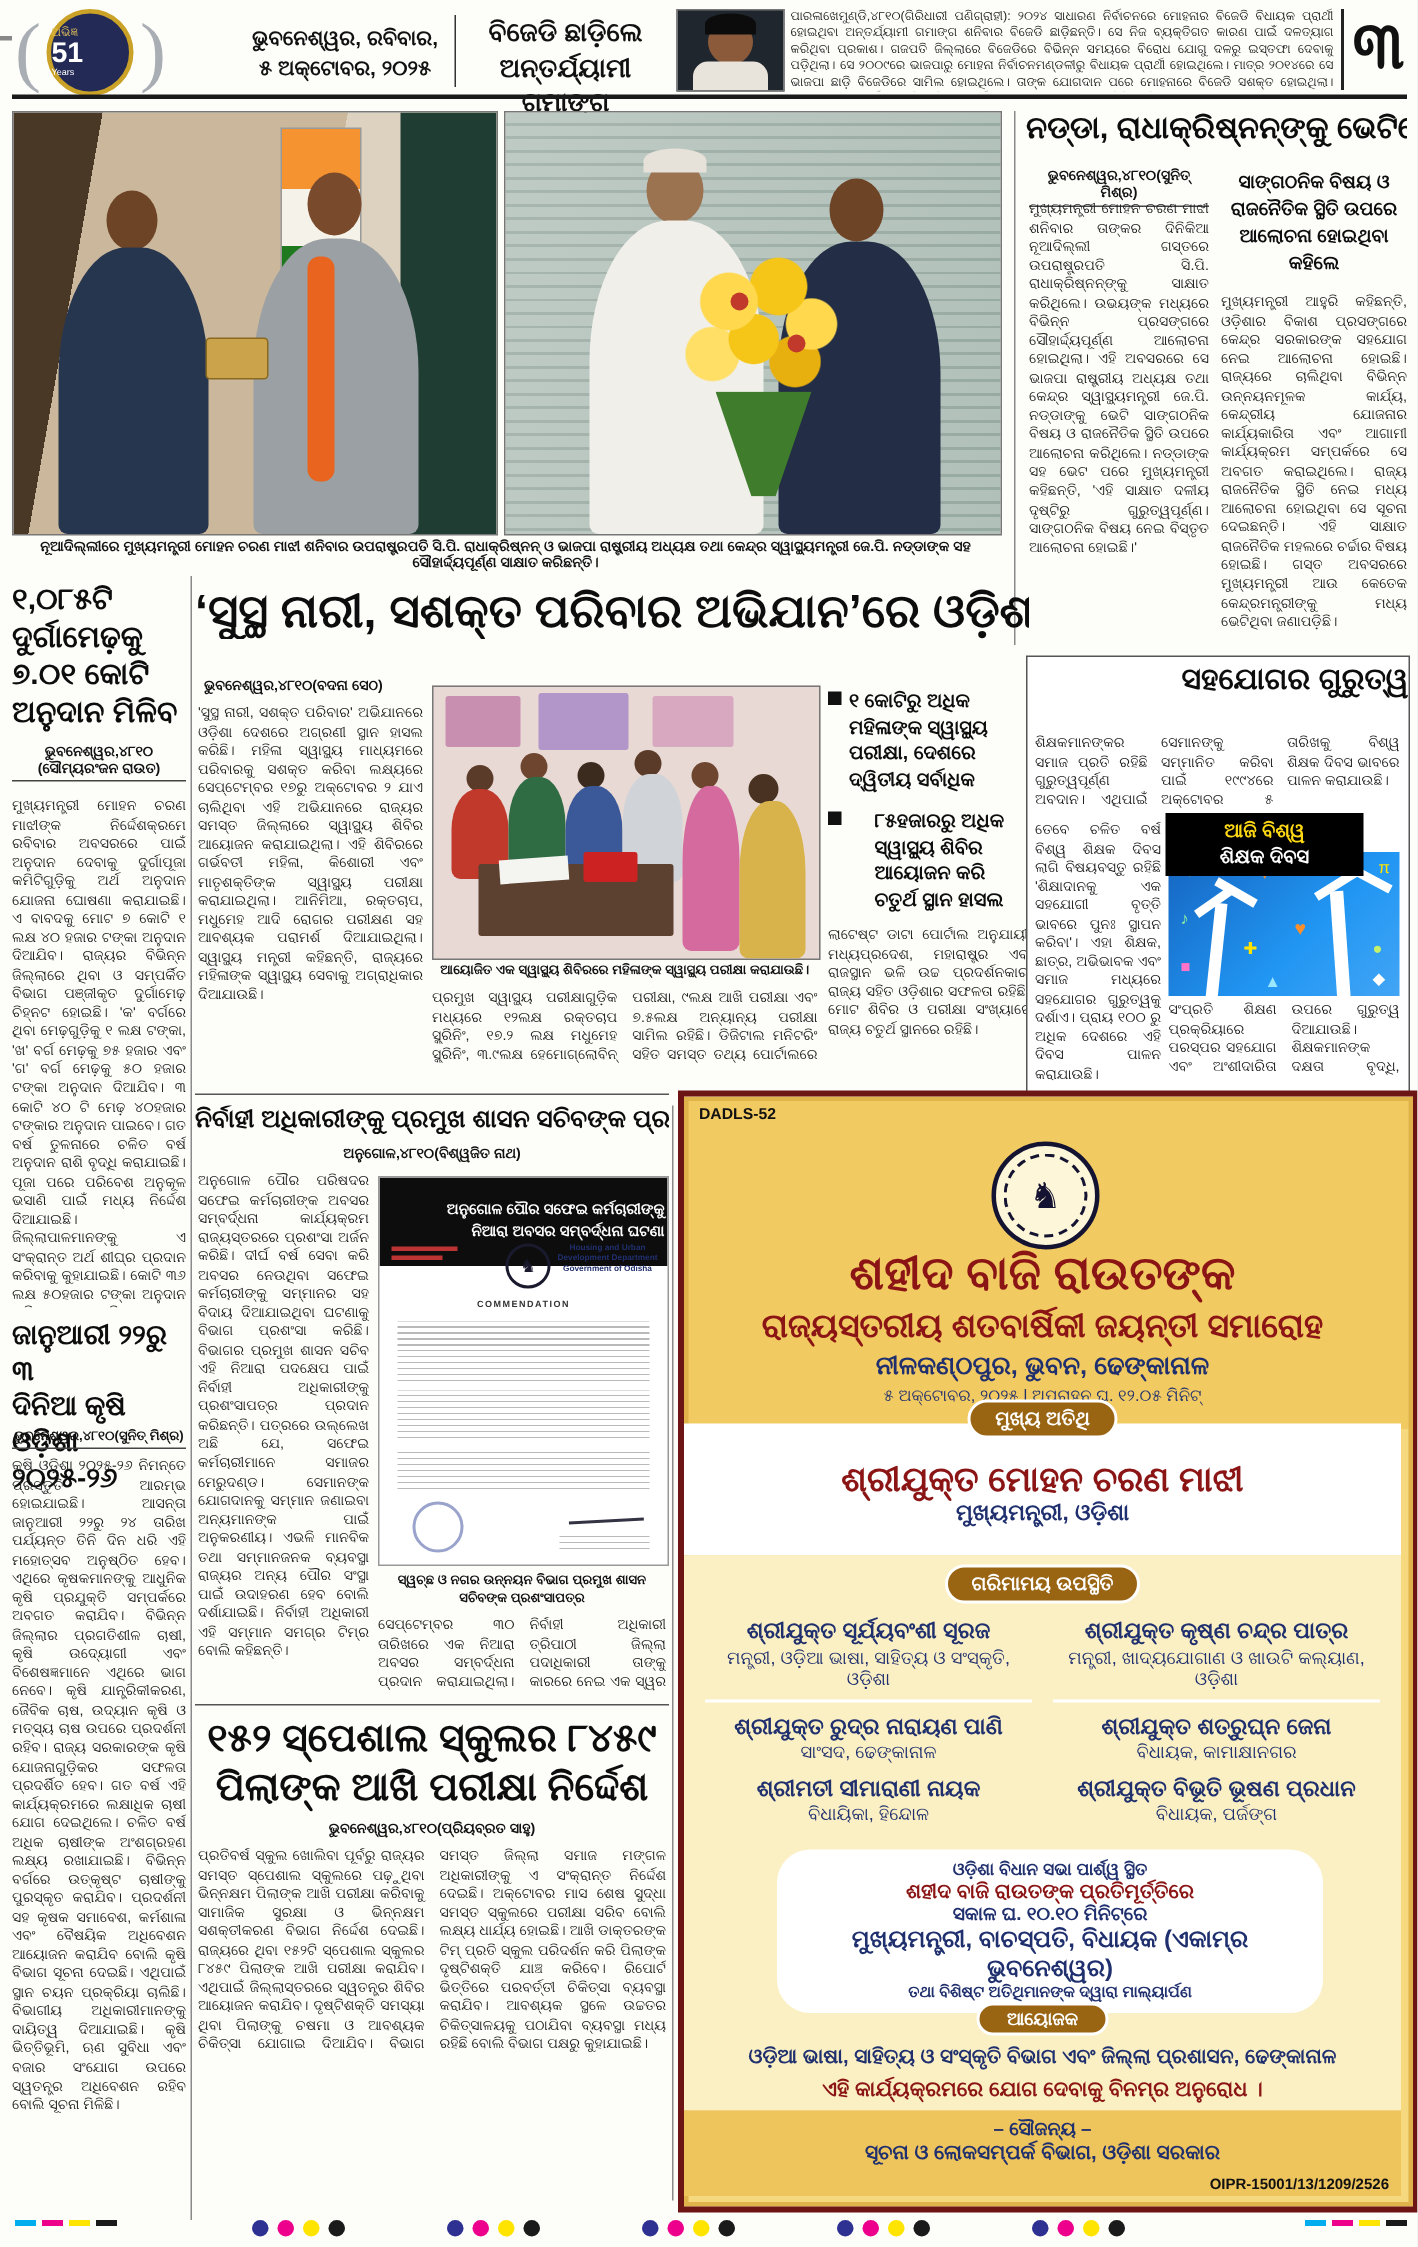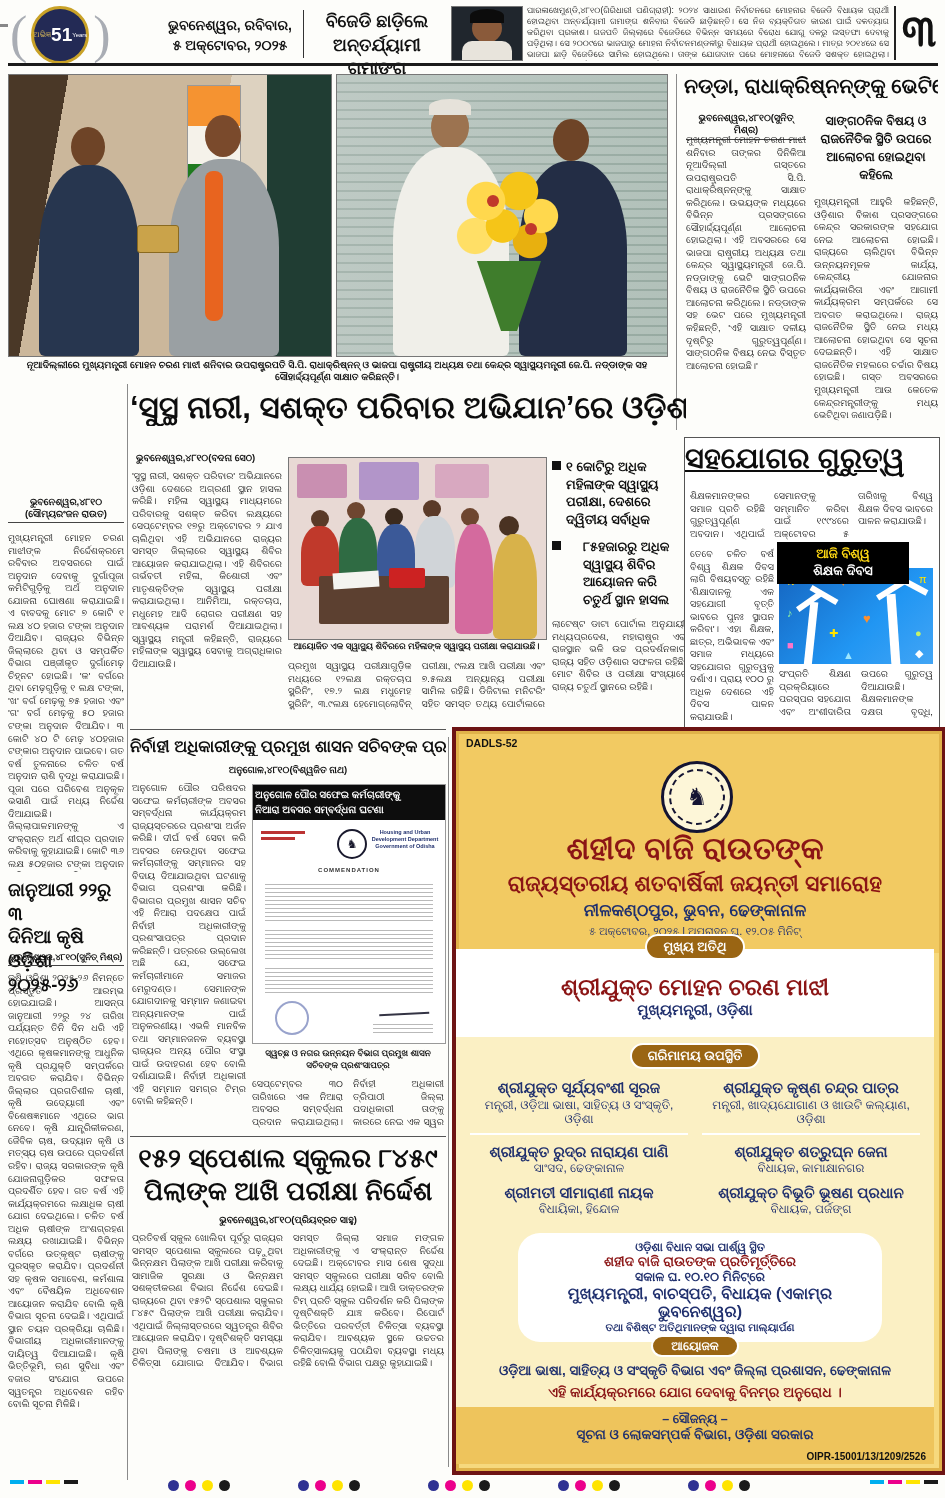--- a/index.html
+++ b/index.html
@@ -10,43 +10,43 @@
   .dateline{font-weight:bold;font-size:9.5px;text-align:center;color:#111;}
   .hl{font-weight:bold;color:#0d0d0d;}
   .rule-h{background:#1a1a1a;}
   .rule-v{background:#8a8a8a;width:1px;}
   .cols2{column-count:2;column-gap:10px;}
   .cols3{column-count:3;column-gap:9px;}
   
   .logo-wrap{display:flex;align-items:center;}
   .logo-paren{font-family:"Liberation Serif",serif;font-size:52px;color:#a9adb4;line-height:1;}
   .logo-circle{width:52px;height:52px;border-radius:50%;background:#232a55;border:3px solid #c9a227;
-               display:flex;flex-direction:row;align-items:center;justify-content:center;color:#fff;margin:0 4px;}
+               display:flex;flex-direction:column;align-items:flex-start;justify-content:center;color:#fff;margin:0 4px;}
   .logo-circle .t1{font-size:8px;color:#e8c55a;line-height:1;}
   .logo-circle .t2{font-size:19px;font-weight:bold;line-height:1.05;}
   .logo-circle .t3{font-size:6px;line-height:1;}
   
   .photo{overflow:hidden;border:1px solid #777;background:#cbb79b;}
   .cap{font-size:9.5px;font-weight:bold;text-align:center;color:#111;}
   .head{border-radius:50%;position:absolute;}
   .torso{position:absolute;border-radius:45% 45% 6px 6px;}
   
   .ad{background:linear-gradient(#f2ca62 0 30%,#f6d97e 30% 100%);border:4px solid #6d1414;
       box-shadow:inset 0 0 0 3px #e0b24a;}
   .ad .red{color:#8b1515;}
   .ad .navy{color:#20306e;}
   .pill{background:#9a6513;color:#fff;font-weight:bold;border:2px solid #fff;border-radius:16px;
         display:inline-block;padding:3px 16px;font-size:13px;}
   .guest-name{font-weight:bold;font-size:15px;color:#20306e;text-align:center;line-height:1.25;}
   .guest-role{font-size:12px;color:#20306e;text-align:center;line-height:1.2;}
   .statue-box{background:#fff;border-radius:22px;text-align:center;padding:8px 6px;}
   
   .letter{background:#fff;border:1px solid #999;overflow:hidden;}
-  .letter-head{background:#0d0d0d;color:#fff;font-weight:bold;font-size:10px;text-align:left;
-               line-height:1.45;padding:3px 2px;}
+  .letter-head{background:#0d0d0d;color:#fff;font-weight:bold;font-size:10px;text-align:right;
+               line-height:1.45;padding:15px 2px;}
   .glines{background:repeating-linear-gradient(#fff 0 3px,#b9b9b9 3px 4px);}
   
   .badge{background:#000;text-align:center;line-height:1.3;padding:4px 18px;}
   .badge .y{color:#ffd913;font-weight:bold;font-size:13px;display:block;}
   .badge .w{color:#fff;font-weight:bold;font-size:13px;display:block;}
   
   .dot{width:11px;height:11px;border-radius:50%;display:inline-block;margin:0 3px;}
   .dg{position:absolute;top:1480px;display:flex;}
   .regbar{display:inline-block;width:14px;height:4px;margin:0 2px;}
   .c-blue{background:#2e3192;} .c-mag{background:#ec008c;} .c-yel{background:#ffe400;}
@@ -125,20 +125,26 @@
   <div class="abs dateline" style="left:686px;top:112px;width:120px;border-bottom:1px solid #444;padding-bottom:3px;">ଭୁବନେଶ୍ୱର,୪୮୧୦(ସୁନିତ୍ ମିଶ୍ର)</div>
   <div class="abs bodytxt" style="left:686px;top:134px;width:120px;height:296px;">ମୁଖ୍ୟମନ୍ତ୍ରୀ ମୋହନ ଚରଣ ମାଝୀ ଶନିବାର ତାଙ୍କର ଦିନିକିଆ ନୂଆଦିଲ୍ଲୀ ଗସ୍ତରେ ଉପରାଷ୍ଟ୍ରପତି ସି.ପି. ରାଧାକ୍ରିଷ୍ନନ୍‌ଙ୍କୁ ସାକ୍ଷାତ କରିଥିଲେ। ଉଭୟଙ୍କ ମଧ୍ୟରେ ବିଭିନ୍ନ ପ୍ରସଙ୍ଗରେ ସୌହାର୍ଦ୍ଦ୍ୟପୂର୍ଣ୍ଣ ଆଲୋଚନା ହୋଇଥିଲା। ଏହି ଅବସରରେ ସେ ଭାଜପା ରାଷ୍ଟ୍ରୀୟ ଅଧ୍ୟକ୍ଷ ତଥା କେନ୍ଦ୍ର ସ୍ୱାସ୍ଥ୍ୟମନ୍ତ୍ରୀ ଜେ.ପି. ନଡ୍ଡାଙ୍କୁ ଭେଟି ସାଙ୍ଗଠନିକ ବିଷୟ ଓ ରାଜନୈତିକ ସ୍ଥିତି ଉପରେ ଆଲୋଚନା କରିଥିଲେ। ନଡ୍ଡାଙ୍କ ସହ ଭେଟ ପରେ ମୁଖ୍ୟମନ୍ତ୍ରୀ କହିଛନ୍ତି, 'ଏହି ସାକ୍ଷାତ ଦଳୀୟ ଦୃଷ୍ଟିରୁ ଗୁରୁତ୍ୱପୂର୍ଣ୍ଣ। ସାଙ୍ଗଠନିକ ବିଷୟ ନେଇ ବିସ୍ତୃତ ଆଲୋଚନା ହୋଇଛି।'</div>
 
   <div class="abs hl" style="left:814px;top:112px;width:124px;font-size:12.5px;text-align:center;line-height:1.45;">ସାଙ୍ଗଠନିକ ବିଷୟ ଓ ରାଜନୈତିକ ସ୍ଥିତି ଉପରେ ଆଲୋଚନା ହୋଇଥିବା କହିଲେ</div>
   <div class="abs bodytxt" style="left:814px;top:196px;width:124px;height:234px;">ମୁଖ୍ୟମନ୍ତ୍ରୀ ଆହୁରି କହିଛନ୍ତି, ଓଡ଼ିଶାର ବିକାଶ ପ୍ରସଙ୍ଗରେ କେନ୍ଦ୍ର ସରକାରଙ୍କ ସହଯୋଗ ନେଇ ଆଲୋଚନା ହୋଇଛି। ରାଜ୍ୟରେ ଚାଲିଥିବା ବିଭିନ୍ନ ଉନ୍ନୟନମୂଳକ କାର୍ଯ୍ୟ, କେନ୍ଦ୍ରୀୟ ଯୋଜନାର କାର୍ଯ୍ୟକାରିତା ଏବଂ ଆଗାମୀ କାର୍ଯ୍ୟକ୍ରମ ସମ୍ପର୍କରେ ସେ ଅବଗତ କରାଇଥିଲେ। ରାଜ୍ୟ ରାଜନୈତିକ ସ୍ଥିତି ନେଇ ମଧ୍ୟ ଆଲୋଚନା ହୋଇଥିବା ସେ ସୂଚନା ଦେଇଛନ୍ତି। ଏହି ସାକ୍ଷାତ ରାଜନୈତିକ ମହଲରେ ଚର୍ଚ୍ଚାର ବିଷୟ ହୋଇଛି। ଗସ୍ତ ଅବସରରେ ମୁଖ୍ୟମନ୍ତ୍ରୀ ଆଉ କେତେକ କେନ୍ଦ୍ରମନ୍ତ୍ରୀଙ୍କୁ ମଧ୍ୟ ଭେଟିଥିବା ଜଣାପଡ଼ିଛି।</div>
 
   <div class="abs rule-v" style="left:676px;top:74px;height:356px;"></div>
 
   <div class="abs rule-v" style="left:127px;top:384px;height:1096px;"></div>
 
+  <div class="abs hl" style="left:8px;top:388px;width:116px;font-size:20px;line-height:1.25;">
+    <div>୧,୦୮୫ଟି</div>
+    <div>ଦୁର୍ଗାମେଢ଼କୁ</div>
+    <div>୭.୦୧ କୋଟି</div>
+    <div>ଅନୁଦାନ ମିଳିବ</div>
+  </div>
   <div class="abs dateline" style="left:8px;top:496px;width:116px;">
     <div>ଭୁବନେଶ୍ୱର,୪୮୧୦</div>
     <div style="border-bottom:1px solid #444;padding-bottom:2px;">(ସୌମ୍ୟରଂଜନ ରାଉତ)</div>
   </div>
   <div class="abs bodytxt" style="left:8px;top:532px;width:116px;height:340px;">ମୁଖ୍ୟମନ୍ତ୍ରୀ ମୋହନ ଚରଣ ମାଝୀଙ୍କ ନିର୍ଦ୍ଦେଶକ୍ରମେ ରବିବାର ଅବସରରେ ପାଇଁ ଅନୁଦାନ ଦେବାକୁ ଦୁର୍ଗାପୂଜା କମିଟିଗୁଡ଼ିକୁ ଅର୍ଥ ଅନୁଦାନ ଯୋଜନା ଘୋଷଣା କରାଯାଇଛି। ଏ ବାବଦକୁ ମୋଟ ୭ କୋଟି ୧ ଲକ୍ଷ ୪୦ ହଜାର ଟଙ୍କା ଅନୁଦାନ ଦିଆଯିବ। ରାଜ୍ୟର ବିଭିନ୍ନ ଜିଲ୍ଲାରେ ଥିବା ଓ ସମ୍ପର୍କିତ ବିଭାଗ ପଞ୍ଜୀକୃତ ଦୁର୍ଗାମେଢ଼ ଚିହ୍ନଟ ହୋଇଛି। 'କ' ବର୍ଗରେ ଥିବା ମେଢ଼ଗୁଡ଼ିକୁ ୧ ଲକ୍ଷ ଟଙ୍କା, 'ଖ' ବର୍ଗ ମେଢ଼କୁ ୭୫ ହଜାର ଏବଂ 'ଗ' ବର୍ଗ ମେଢ଼କୁ ୫୦ ହଜାର ଟଙ୍କା ଅନୁଦାନ ଦିଆଯିବ। ୩ କୋଟି ୪୦ ଟି ମେଢ଼ ୪୦ହଜାର ଟଙ୍କାର ଅନୁଦାନ ପାଇବେ। ଗତ ବର୍ଷ ତୁଳନାରେ ଚଳିତ ବର୍ଷ ଅନୁଦାନ ରାଶି ବୃଦ୍ଧି କରାଯାଇଛି। ପୂଜା ପରେ ପରିବେଶ ଅନୁକୂଳ ଭସାଣି ପାଇଁ ମଧ୍ୟ ନିର୍ଦ୍ଦେଶ ଦିଆଯାଇଛି। ଜିଲ୍ଲାପାଳମାନଙ୍କୁ ଏ ସଂକ୍ରାନ୍ତ ଅର୍ଥ ଶୀଘ୍ର ପ୍ରଦାନ କରିବାକୁ କୁହାଯାଇଛି। କୋଟି ୩୬ ଲକ୍ଷ ୫୦ହଜାର ଟଙ୍କା ଅନୁଦାନ ରାଶି ପ୍ରଦାନ କରାଯିବ।</div>
 
   <div class="abs hl" style="left:8px;top:878px;width:118px;font-size:18.5px;line-height:1.28;">
     <div>ଜାନୁଆରୀ ୨୨ରୁ ୩</div>
     <div>ଦିନିଆ କୃଷି ଓଡ଼ିଶା</div>
     <div>୨୦୨୫-୨୬</div>
@@ -182,21 +188,21 @@
     <div style="display:flex;gap:22px;">
       <span style="width:9px;height:9px;background:#111;flex:0 0 9px;margin-top:3px;"></span>
       <span class="hl" style="font-size:13px;line-height:1.35;">୮୫ହଜାରରୁ ଅଧିକ ସ୍ୱାସ୍ଥ୍ୟ ଶିବିର ଆୟୋଜନ କରି ଚତୁର୍ଥ ସ୍ଥାନ ହାସଲ</span>
     </div>
   </div>
   <div class="abs bodytxt" style="left:552px;top:618px;width:136px;height:104px;">ଲାଟେଷ୍ଟ ଡାଟା ପୋର୍ଟାଲ ଅନୁଯାୟୀ, ମଧ୍ୟପ୍ରଦେଶ, ମହାରାଷ୍ଟ୍ର ଏବଂ ରାଜସ୍ଥାନ ଭଳି ଉଚ୍ଚ ପ୍ରଦର୍ଶନକାରୀ ରାଜ୍ୟ ସହିତ ଓଡ଼ିଶାର ସଫଳତା ରହିଛି। ମୋଟ ଶିବିର ଓ ପରୀକ୍ଷା ସଂଖ୍ୟାରେ ରାଜ୍ୟ ଚତୁର୍ଥ ସ୍ଥାନରେ ରହିଛି।</div>
 
   <div class="abs bodytxt cols2" style="left:288px;top:660px;width:257px;height:62px;">ପ୍ରମୁଖ ସ୍ୱାସ୍ଥ୍ୟ ପରୀକ୍ଷାଗୁଡ଼ିକ ମଧ୍ୟରେ ୧୨ଲକ୍ଷ ରକ୍ତଚାପ ସ୍କ୍ରିନିଂ, ୧୭.୨ ଲକ୍ଷ ମଧୁମେହ ସ୍କ୍ରିନିଂ, ୩.୯ଲକ୍ଷ ହେମୋଗ୍ଲୋବିନ୍ ପରୀକ୍ଷା, ୯ଲକ୍ଷ ଆଖି ପରୀକ୍ଷା ଏବଂ ୭.୫ଲକ୍ଷ ଅନ୍ୟାନ୍ୟ ପରୀକ୍ଷା ସାମିଲ ରହିଛି। ଡିଜିଟାଲ ମନିଟରିଂ ସହିତ ସମସ୍ତ ତଥ୍ୟ ପୋର୍ଟାଲରେ ରେକର୍ଡ କରାଯାଇଛି। ଟେଲିମେଡିସିନ୍ ସେବା ମାଧ୍ୟମରେ ବିଶେଷଜ୍ଞ ପରାମର୍ଶ ଦିଆଯାଇଥିଲା।</div>
 
   <div class="abs" style="left:684px;top:437px;width:254px;height:290px;border:1px solid #555;background:#fff;">
-    <div class="hl" style="font-size:29px;text-align:left;margin-top:4px;text-decoration:underline;">ସହଯୋଗର ଗୁରୁତ୍ୱ</div>
+    <div class="hl" style="font-size:20px;text-align:right;margin-top:4px;">ସହଯୋଗର ଗୁରୁତ୍ୱ</div>
     <div class="bodytxt cols3 abs" style="left:5px;top:52px;width:243px;height:54px;">ଶିକ୍ଷକମାନଙ୍କର ସମାଜ ପ୍ରତି ରହିଛି ଗୁରୁତ୍ୱପୂର୍ଣ୍ଣ ଅବଦାନ। ଏଥିପାଇଁ ସେମାନଙ୍କୁ ସମ୍ମାନିତ କରିବା ପାଇଁ ୧୯୯୪ରେ ଅକ୍ଟୋବର ୫ ତାରିଖକୁ ବିଶ୍ୱ ଶିକ୍ଷକ ଦିବସ ଭାବରେ ପାଳନ କରାଯାଉଛି।</div>
     <div class="bodytxt abs" style="left:5px;top:110px;width:84px;height:174px;">ତେବେ ଚଳିତ ବର୍ଷ ବିଶ୍ୱ ଶିକ୍ଷକ ଦିବସ ଲାଗି ବିଷୟବସ୍ତୁ ରହିଛି 'ଶିକ୍ଷାଦାନକୁ ଏକ ସହଯୋଗୀ ବୃତ୍ତି ଭାବରେ ପୁନଃ ସ୍ଥାପନ କରିବା'। ଏହା ଶିକ୍ଷକ, ଛାତ୍ର, ଅଭିଭାବକ ଏବଂ ସମାଜ ମଧ୍ୟରେ ସହଯୋଗର ଗୁରୁତ୍ୱକୁ ଦର୍ଶାଏ। ପ୍ରାୟ ୧୦୦ ରୁ ଅଧିକ ଦେଶରେ ଏହି ଦିବସ ପାଳନ କରାଯାଉଛି।</div>
     <div class="abs badge" style="left:92px;top:104px;width:96px;z-index:3;">
       <span class="y">ଆଜି ବିଶ୍ୱ</span>
       <span class="w">ଶିକ୍ଷକ ଦିବସ</span>
     </div>
     <div class="abs" style="left:94px;top:130px;width:154px;height:96px;background:linear-gradient(135deg,#1565c0,#2196f3 60%,#42a5f5);overflow:hidden;">
       <div class="abs" style="left:28px;top:34px;width:8px;height:64px;background:#fff;transform:rotate(6deg);"></div>
       <div class="abs" style="left:16px;top:30px;width:30px;height:6px;background:#fff;transform:rotate(-35deg);"></div>
       <div class="abs" style="left:30px;top:24px;width:30px;height:6px;background:#fff;transform:rotate(30deg);"></div>

